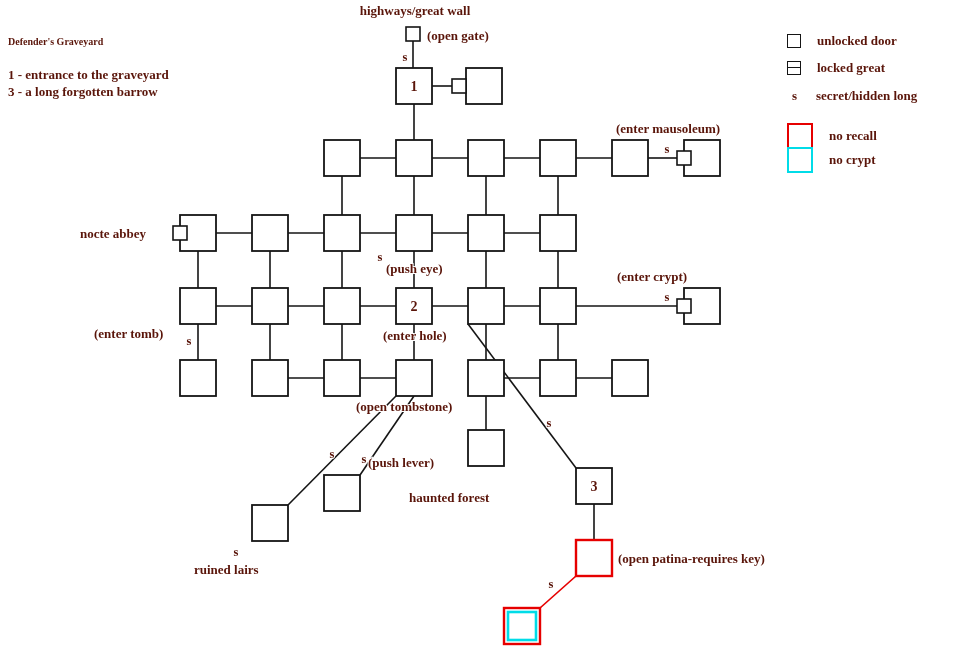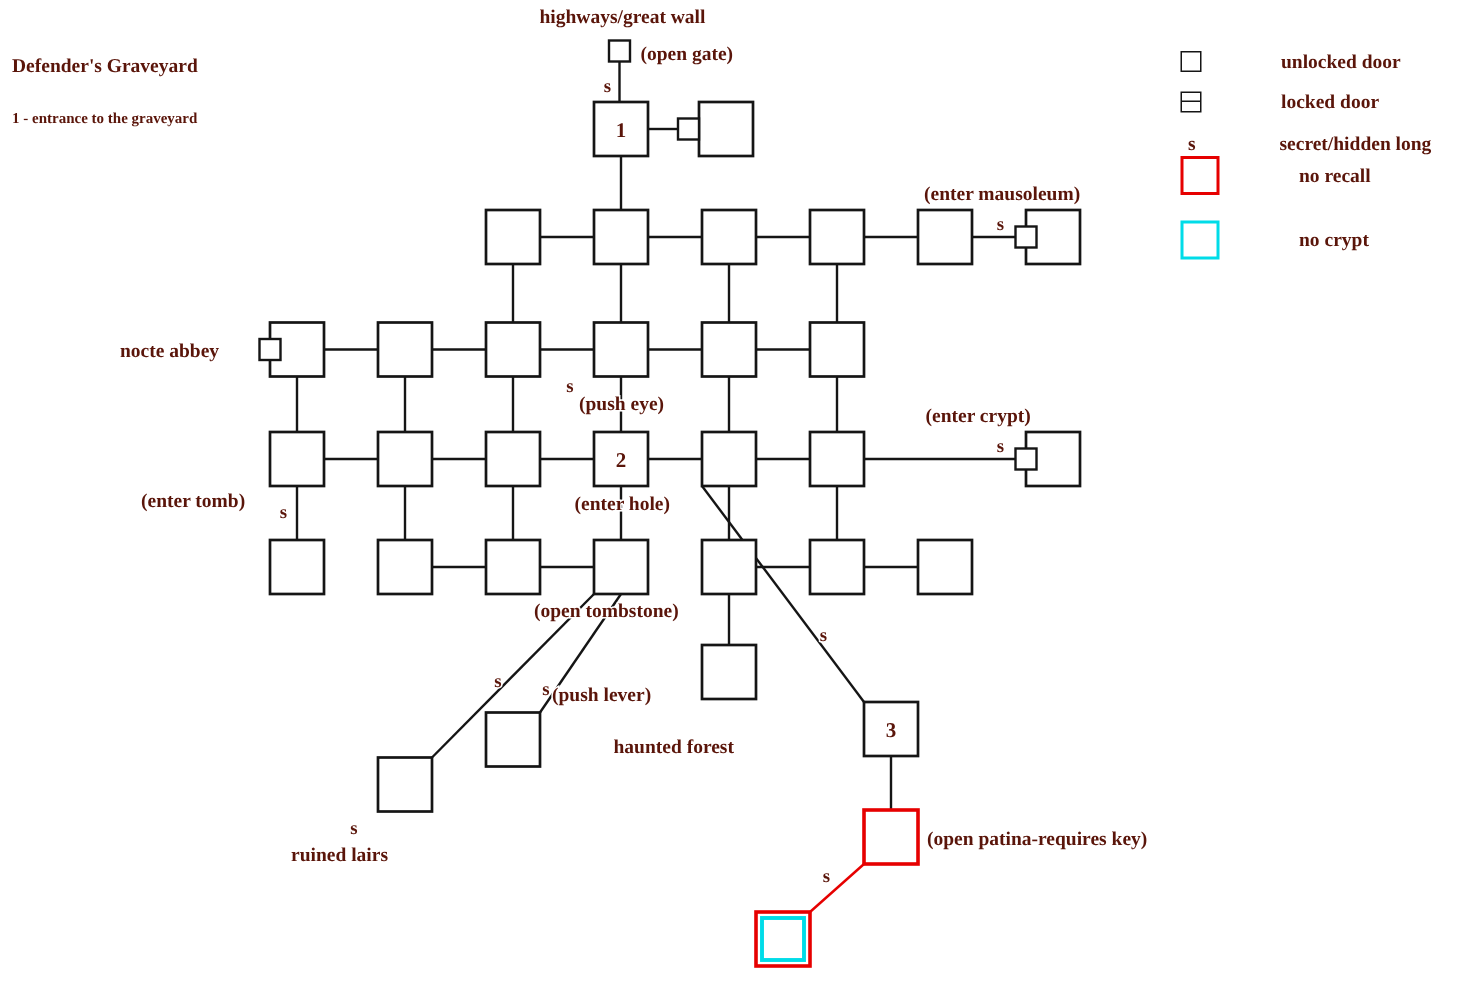--- a/index.html
+++ b/index.html
@@ -7,24 +7,24 @@
     position:relative;width:971px;height:659px;background:#fff;overflow:hidden;
     font-family:"Liberation Serif","DejaVu Serif",serif;
     color:var(--text,#5a150a);
   }
   svg#map-svg{position:absolute;left:0;top:0;}
   svg text{font-family:"Liberation Serif","DejaVu Serif",serif;}
   text.mlabel{font-size:13px;font-weight:bold;fill:var(--text,#5a150a);paint-order:stroke;stroke:#fff;stroke-width:2px;}
   text.smark{font-size:12.5px;font-weight:bold;fill:var(--text,#5a150a);paint-order:stroke;stroke:#fff;stroke-width:2px;}
   text.rlabel{font-size:14px;font-weight:bold;fill:var(--text,#5a150a);}
   .header{position:absolute;left:8px;top:36px;width:340px;}
-  .title{font-size:13px;font-weight:bold;margin:0 0 19px 0;}
-  .notes div{font-size:10px;font-weight:bold;line-height:17px;}
+  .title{font-size:10px;font-weight:bold;margin:0 0 19px 0;}
+  .notes div{font-size:13px;font-weight:bold;line-height:17px;}
   .legend{position:absolute;left:787px;top:0;width:184px;height:200px;}
-  .lg-row{position:absolute;left:0;display:flex;align-items:center;font-size:13px;font-weight:bold;white-space:nowrap;gap:37px;}
+  .lg-row{position:absolute;left:0;display:flex;align-items:center;font-size:13px;font-weight:bold;white-space:nowrap;}
   .lg-label{display:inline-block;}
   .icon-door{width:12px;height:12px;border:1.6px solid var(--ink,#151515);background:#fff;display:inline-block;margin-right:16px;flex:0 0 auto;}
   .icon-door.locked{position:relative;}
   .icon-door.locked::after{content:"";position:absolute;left:0;right:0;top:4.5px;border-top:1.6px solid var(--ink,#151515);}
   .icon-s{display:inline-block;width:15px;text-align:center;margin-right:14px;font-size:13px;font-weight:bold;flex:0 0 auto;}
   .icon-box{width:22px;height:22px;background:#fff;display:inline-block;margin-right:16px;flex:0 0 auto;}
   .icon-box.red{border:2.5px solid var(--red,#e60000);}
   .icon-box.cyan{border:2.5px solid var(--cyan,#00dce8);}
 </style>
 </head>
@@ -143,37 +143,38 @@
       <text x="364" y="463" text-anchor="middle" class="smark">s</text>
       <text x="549" y="427" text-anchor="middle" class="smark">s</text>
       <text x="236" y="556" text-anchor="middle" class="smark">s</text>
       <text x="551" y="588" text-anchor="middle" class="smark">s</text>
     </svg>
 
   <div class="header">
     <div class="title">Defender's Graveyard</div>
     <div class="notes">
       <div>1 - entrance to the graveyard</div>
+      <div>3 - a long forgotten barrow</div>
     </div>
   </div>
 
   <div class="legend">
     <div class="lg-row" style="top:33px;">
       <span class="icon-door"></span>
       <span class="lg-label">unlocked door</span>
     </div>
     <div class="lg-row" style="top:60px;">
       <span class="icon-door locked"></span>
-      <span class="lg-label">locked door</span>
+      <span class="lg-label">locked great</span>
     </div>
     <div class="lg-row" style="top:88px;">
       <span class="icon-s">s</span>
       <span class="lg-label">secret/hidden long</span>
     </div>
-    <div class="lg-row" style="top:104px;text-align:right;">
+    <div class="lg-row" style="top:123px;text-align:right;">
       <span class="icon-box red"></span>
       <span class="lg-label">no recall</span>
     </div>
     <div class="lg-row" style="top:147px;">
       <span class="icon-box cyan"></span>
       <span class="lg-label">no crypt</span>
     </div>
   </div>
 
 </div>

